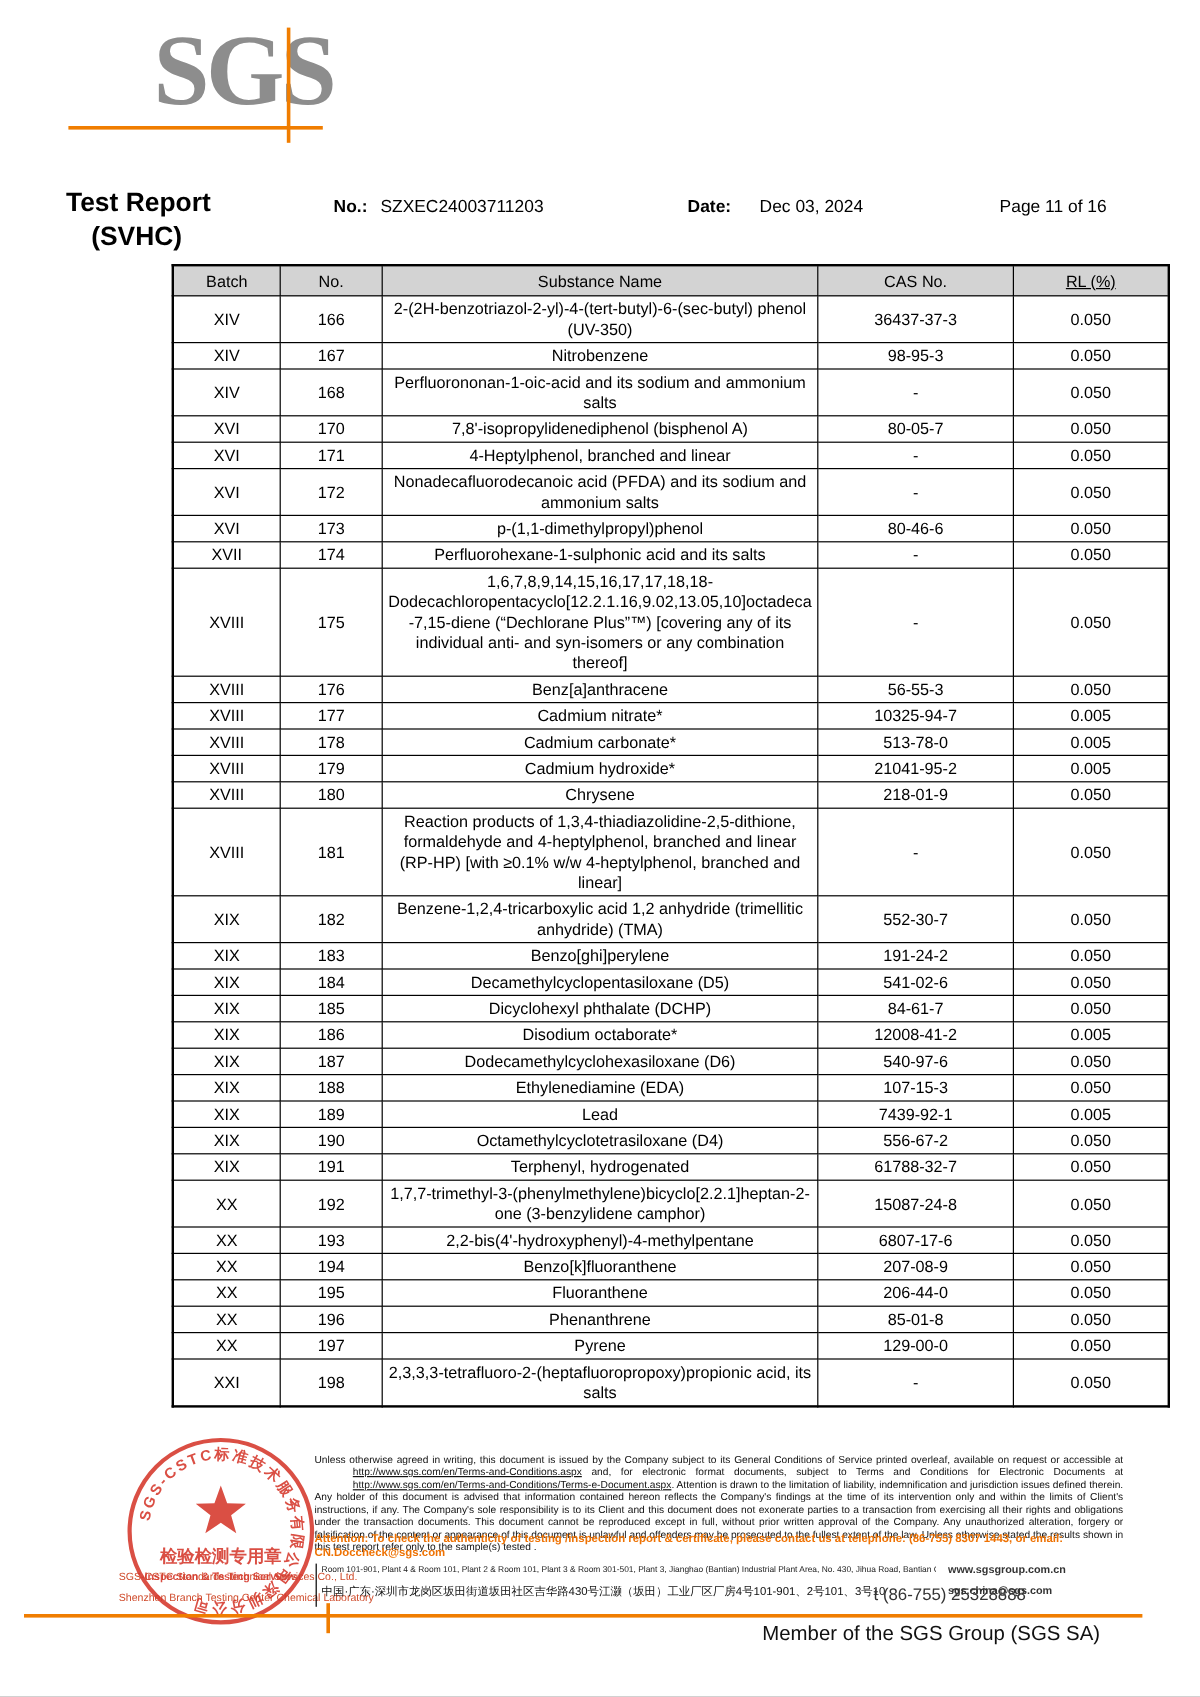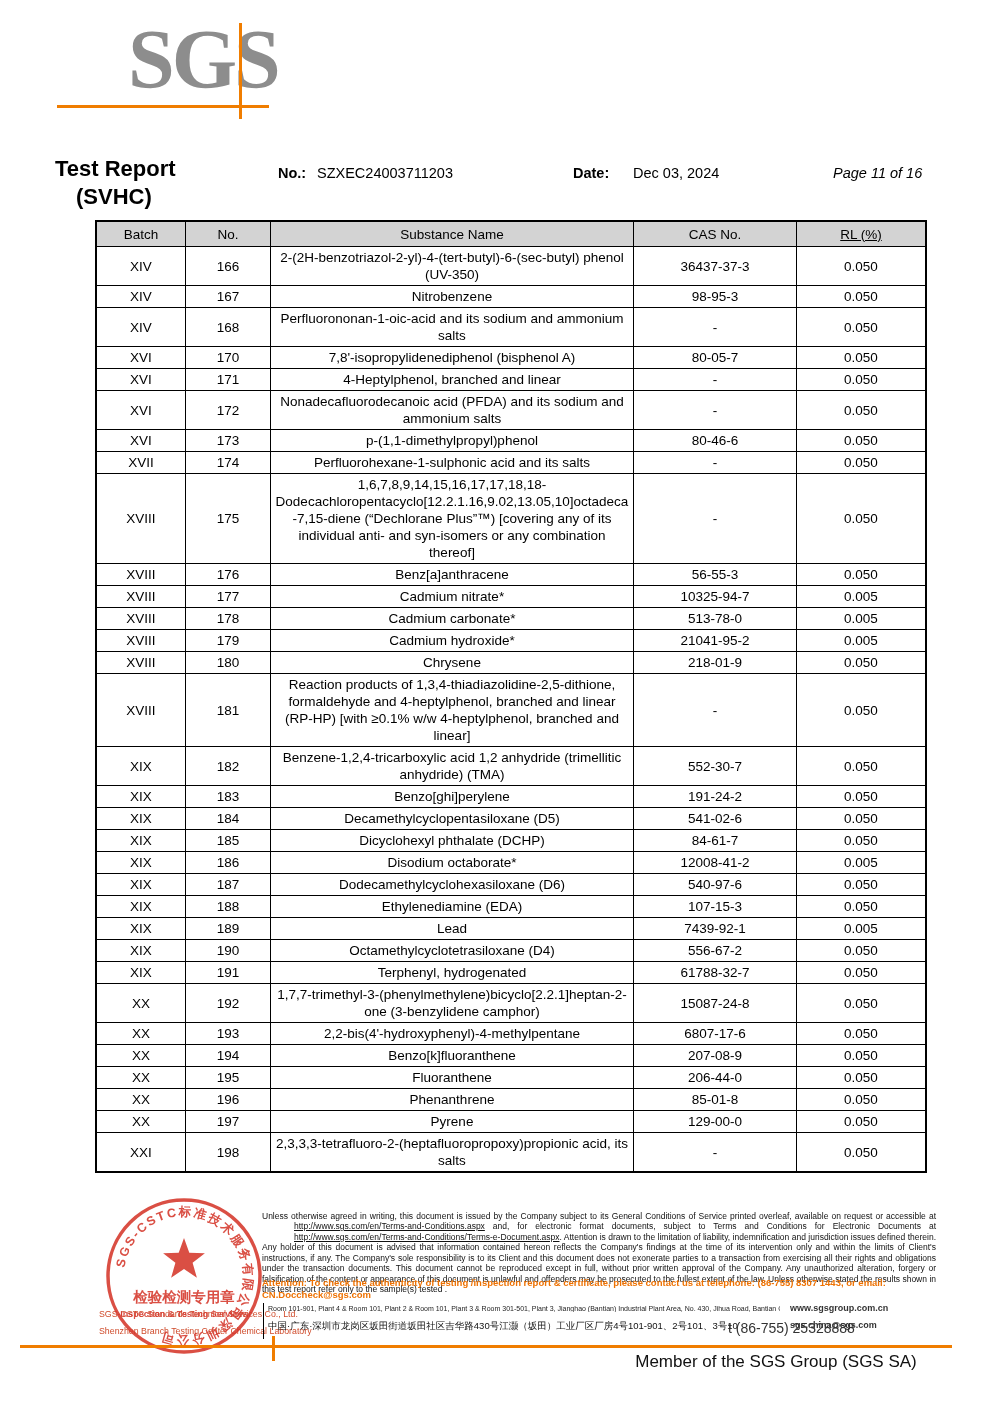--- a/index.html
+++ b/index.html
@@ -19,26 +19,26 @@
   .logo-vline{position:absolute; left:239px; top:23px; width:3px; height:96px; background:#f07d00;}
   
   .title1{position:absolute; left:55px; top:156px; font-size:22px; font-weight:bold;}
   .title2{position:absolute; left:76px; top:184px; font-size:22px; font-weight:bold;}
   .hdr{position:absolute; top:165px; font-size:14.5px;}
   .b{font-weight:bold;}
   .no-label{left:278px;}
   .no-value{left:317px;}
   .date-label{left:573px;}
   .date-value{left:633px;}
-  .page-num{left:833px;font-style:italic;}
+  .page-num{left:833px;}
   
   .tbl-wrap{position:absolute; left:95px; top:220px; width:812px;}
   table{border-collapse:collapse; width:810px; table-layout:fixed; font-size:13.5px;}
   table, th, td{border:1.5px solid #000;}
-  table{border-width:2px;}
+  table{border-width:2px;margin-left:48px;}
   th{background:#d3d3d3; font-weight:normal; height:22px; padding:1px 2px;}
   td{text-align:center; vertical-align:middle; padding:2px 4px; line-height:1.26; word-wrap:break-word;}
   .c-batch{width:84px;} .c-no{width:80px;} .c-sub{width:358px;text-align:center;} .c-cas{width:158px;} .c-rl{width:124px;text-decoration:underline;}
   
   .disclaimer{
     position:absolute; left:262px; top:1202px; width:674px;
     font-size:8.5px; line-height:1.24; text-align:justify; color:#111;
   }
   .disclaimer u{text-decoration:underline;padding-left:32px;}
   .attention{

